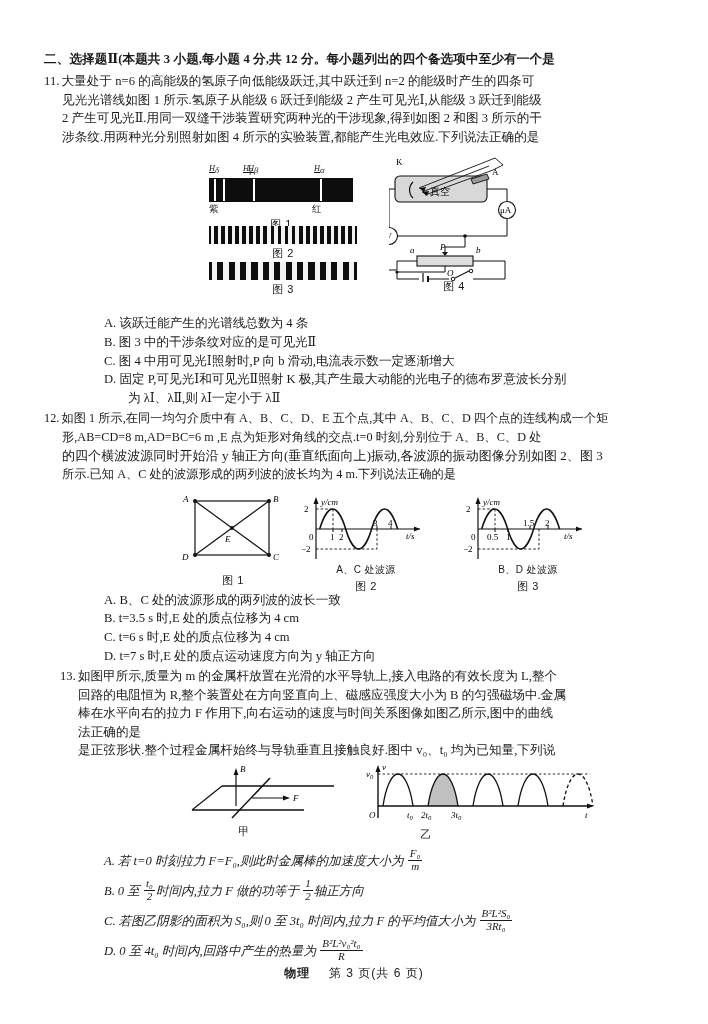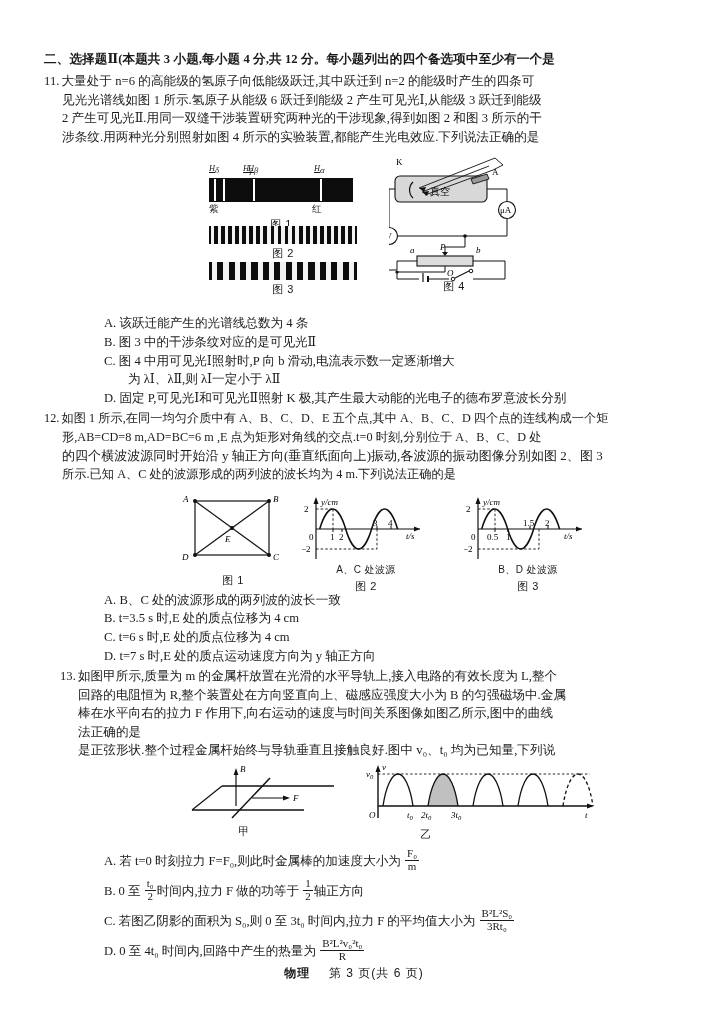--- a/index.html
+++ b/index.html
@@ -292,22 +292,22 @@
         <text class="svgtxt-i" x="76" y="136">S</text>
       </svg>
       <div class="figcap" style="margin-top:-3px;width:130px;">图 4</div>
     </div>
   </div>
 
   <div style="margin-top:14px;">
     <div class="opt">A. 该跃迁能产生的光谱线总数为 4 条</div>
     <div class="opt">B. 图 3 中的干涉条纹对应的是可见光Ⅱ</div>
     <div class="opt">C. 图 4 中用可见光Ⅰ照射时,P 向 b 滑动,电流表示数一定逐渐增大</div>
+    <div class="opt">D. 固定 P,可见光Ⅰ和可见光Ⅱ照射 K 极,其产生最大动能的光电子的德布罗意波长分别</div>
     <div class="opt opt-ind">为 λⅠ、λⅡ,则 λⅠ一定小于 λⅡ</div>
-    <div class="opt">D. 固定 P,可见光Ⅰ和可见光Ⅱ照射 K 极,其产生最大动能的光电子的德布罗意波长分别</div>
   </div>
 
   <div class="q-block" style="margin-top:2px;">
     <div class="q-line q-first" style="font-size:12.2px;">
       <span>12.</span><span style="display:inline-block;width:2px;"></span><span>如图 1 所示,在同一均匀介质中有 A、B、C、D、E 五个点,其中 A、B、C、D 四个点的连线构成一个矩</span>
     </div>
     <div class="q-line q-ind" style="font-size:12.2px;">形,AB=CD=8 m,AD=BC=6 m ,E 点为矩形对角线的交点.t=0 时刻,分别位于 A、B、C、D 处</div>
     <div class="q-line q-ind" style="font-size:13px;">的四个横波波源同时开始沿 y 轴正方向(垂直纸面向上)振动,各波源的振动图像分别如图 2、图 3</div>
     <div class="q-line q-ind" style="font-size:12.2px;">所示.已知 A、C 处的波源形成的两列波的波长均为 4 m.下列说法正确的是</div>
   </div>
@@ -463,21 +463,21 @@
         <text class="svgtxt-i" x="3" y="60" font-size="9.5">O</text>
         <text class="svgtxt-i" x="41" y="60" font-size="9">t<tspan font-size="6.6" dy="2">0</tspan></text>
         <text class="svgtxt-i" x="55" y="60" font-size="9">2t<tspan font-size="6.6" dy="2">0</tspan></text>
         <text class="svgtxt-i" x="85" y="60" font-size="9">3t<tspan font-size="6.6" dy="2">0</tspan></text>
         <text class="svgtxt-i" x="219" y="60" font-size="9.5">t</text>
       </svg>
       <div class="figcap" style="margin-top:-1px;width:120px;">乙</div>
     </div>
   </div>
 
-  <div style="margin-top:4px;">
+  <div style="margin-top:4px;font-style:italic;">
 
     <div class="opt opt-tall">
       <span>A.</span><span style="display:inline-block;width:3px;"></span><span>若 t=0 时刻拉力 F=F₀,则此时金属棒的加速度大小为 </span><span class="frac"><span class="num">F₀</span><span class="den">m</span></span>
     </div>
 
     <div class="opt opt-tall">
       <span>B.</span><span style="display:inline-block;width:3px;"></span><span>0 至 </span><span class="frac"><span class="num">t₀</span><span class="den">2</span></span><span>时间内,拉力 F 做的功等于 </span><span class="frac"><span class="num">1</span><span class="den">2</span></span><span>轴正方向</span>
     </div>
 
     <div class="opt opt-tall">

